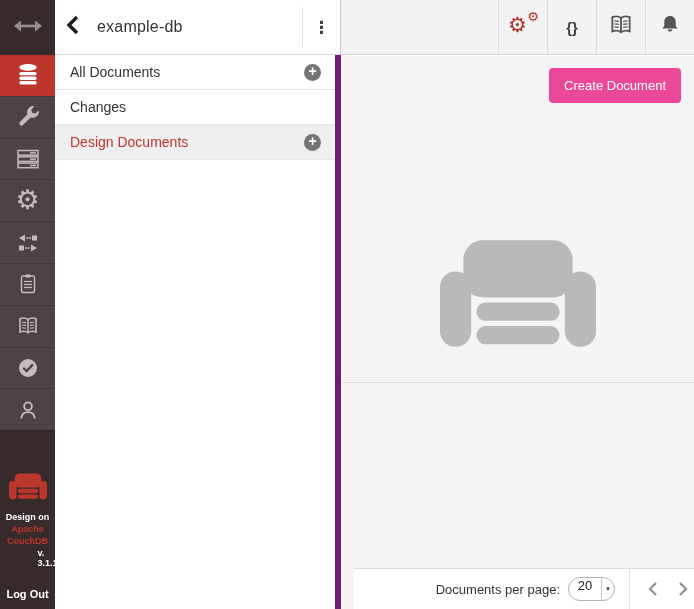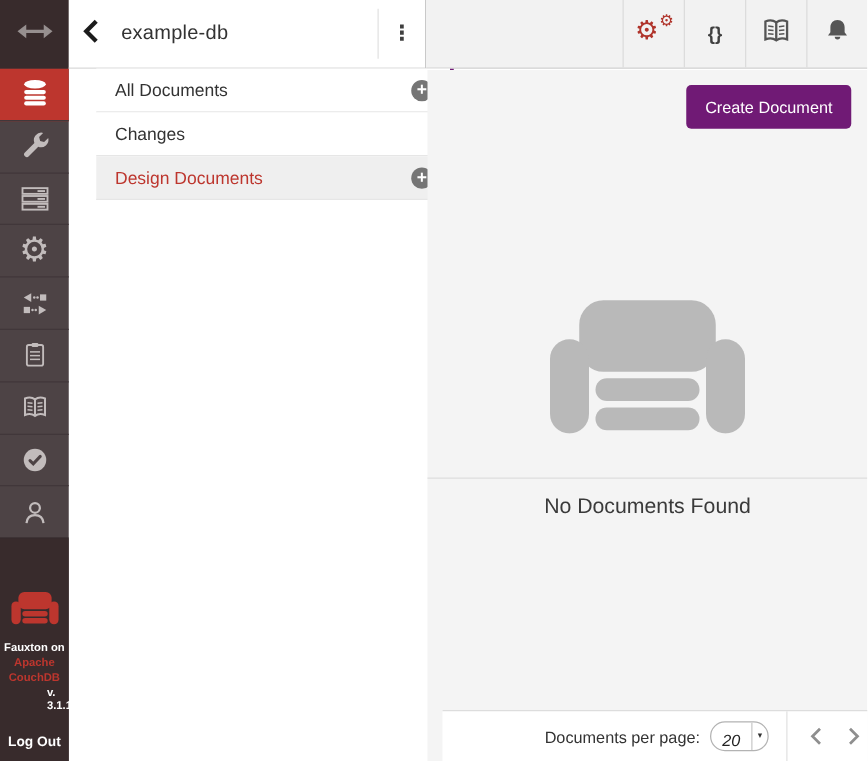--- a/index.html
+++ b/index.html
@@ -42,45 +42,45 @@
   .top-header-icons { position:absolute; right:0; top:0; height:54px; display:flex; }
   .th-btn { width:49px; height:100%; border-left:1px solid #dcdcdc; display:flex;
             align-items:center; justify-content:center; cursor:pointer; position:relative; }
   .gears-wrap { position:relative; width:26px; height:26px; }
   .gears-wrap .g1 { position:absolute; left:-2px; top:0px; font-size:21px; color:#b0342b; line-height:1; }
   .gears-wrap .g2 { position:absolute; right:-3px; top:-4px; font-size:13px; color:#b0342b; line-height:1; }
   .braces { font-size:15px; color:#3f3f3f; font-weight:bold; }
 
   
   .nav-list { position:absolute; left:55px; top:55px; width:286px; height:554px; background:#fff;
-              border-right:3px solid #701a75;margin-left:22px; }
+              border-right:6px solid #701a75; }
   .nav-item { height:35px; display:flex; align-items:center; padding:0 14px 0 15px;
               border-bottom:1px solid #e6e6e6; font-size:14px; color:#333; cursor:pointer; background:#fff; }
   .nav-item.active { background:#efefef; color:#bd362e; }
   .nav-item .label { flex:1; }
   .plus-circle { width:17px; height:17px; border-radius:50%; background:#757575; color:#fff;
                  font-size:14px; line-height:15px; text-align:center; font-weight:bold; flex:none; cursor:pointer; }
 
   
   .main { position:absolute; left:342px; top:56px; width:352px; height:553px; background:#f4f4f4; }
   .create-btn { position:absolute; top:12px; right:13px; height:35px; padding:0 15px;
-                background:#701a75; color:#fff; font-size:13px; border:none; border-radius:4px;
+                background:#ec4899; color:#fff; font-size:13px; border:none; border-radius:4px;
                 display:flex; align-items:center; cursor:pointer;
                 font-family:"Liberation Sans","DejaVu Sans",sans-serif; }
   .empty-couch { position:absolute; left:50%; top:184px; transform:translateX(-50%); }
   .main-divider { position:absolute; left:0; top:326px; width:100%; height:1px; background:#ddd; }
   .empty-msg { position:absolute; left:0; top:339px; width:100%; text-align:center;
                font-size:17px; color:#3a3a3a; }
 
   
   .footer { position:absolute; left:12px; bottom:0; width:100%; height:41px; background:#fff;
             border-top:1px solid #ddd; display:flex; align-items:center; justify-content:flex-end; }
   .pp-label { font-size:13px; color:#333; margin-right:8px; }
   .pp-select { width:47px; height:24px; background:#fff; border:1px solid #b3b3b3; border-radius:12px;
-               display:flex; align-items:flex-end; cursor:pointer; overflow:hidden;font-style:italic; }
+               display:flex; align-items:flex-start; cursor:pointer; overflow:hidden; }
   .pp-value { flex:1; text-align:center; font-size:13px; color:#222; }
   .pp-arrow { width:13px; height:100%; border-left:1px solid #c9c9c9; display:flex; flex-direction:column;
               align-items:center; justify-content:center; font-size:7px; color:#333; line-height:4px; }
   .foot-div { width:1px; height:40px; background:#e2e2e2; margin:0 10px 0 14px; }
   .page-btn { width:26px; height:26px; display:flex; align-items:center; justify-content:center;
               cursor:pointer; margin-right:4px; }
   .page-btn:last-child { margin-right:10px; }
 </style>
 </head>
 <body>
@@ -201,21 +201,21 @@
     <div class="sidebar-bottom">
       <span class="couch-logo">
         <svg width="38" height="27" viewBox="0 0 120 82" fill="#bd362e">
           <rect x="18" y="0" width="84" height="44" rx="15"></rect>
           <rect x="0" y="24" width="24" height="58" rx="12"></rect>
           <rect x="96" y="24" width="24" height="58" rx="12"></rect>
           <rect x="28" y="48" width="64" height="14" rx="7"></rect>
           <rect x="28" y="66" width="64" height="14" rx="7"></rect>
         </svg>
       </span>
-      <div class="fx-line" style="margin-top:7px;">Fauxton on</div>
+      <div class="fx-line" style="margin-top:7px;">Design on</div>
       <div class="fx-line red">Apache</div>
       <div class="fx-line red">CouchDB</div>
       <div class="fx-version">v. 3.1.1</div>
       <div class="logout">Log Out</div>
     </div>
   </div>
 
   <div class="db-header">
     <div class="back-btn">
       <span>
@@ -288,21 +288,20 @@
       <svg width="156" height="107" viewBox="0 0 120 82" fill="#b9b9b9">
         <rect x="18" y="0" width="84" height="44" rx="15"></rect>
         <rect x="0" y="24" width="24" height="58" rx="12"></rect>
         <rect x="96" y="24" width="24" height="58" rx="12"></rect>
         <rect x="28" y="48" width="64" height="14" rx="7"></rect>
         <rect x="28" y="66" width="64" height="14" rx="7"></rect>
       </svg>
     </span>
 
     <div class="main-divider"></div>
-    <div class="empty-msg">No Documents Found</div>
 
     <div class="footer">
       <span class="pp-label">Documents per page:</span>
       <div class="pp-select">
         <span class="pp-value">20</span>
         <span class="pp-arrow">▾</span>
       </div>
       <div class="foot-div"></div>
       <div class="page-btn">
         <svg width="12" height="16" viewBox="0 0 12 16">

